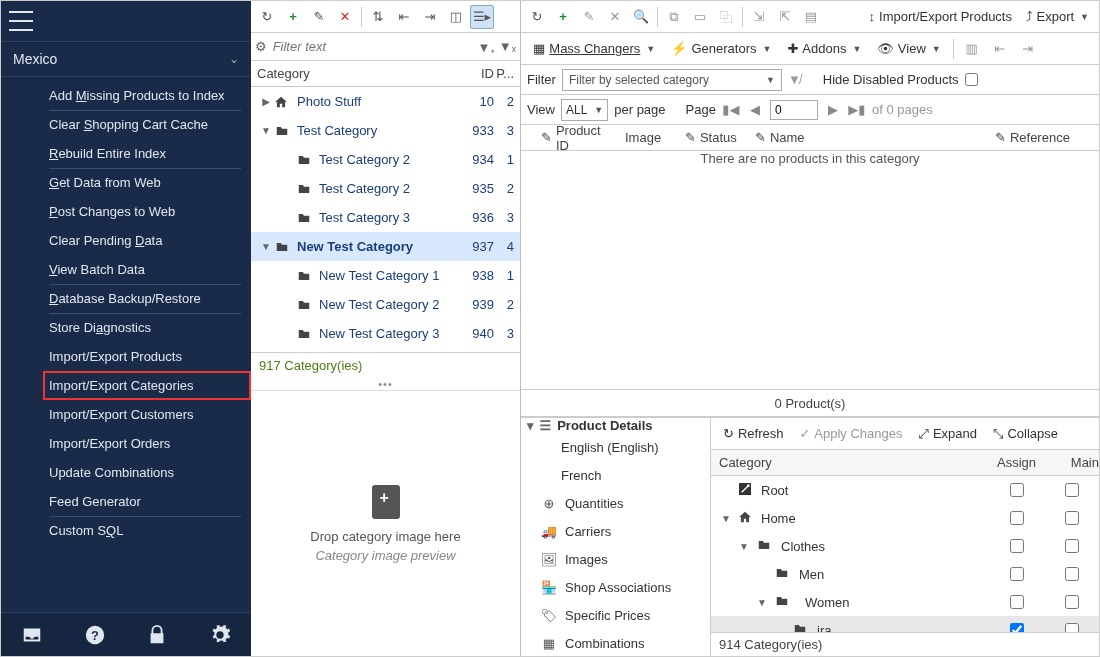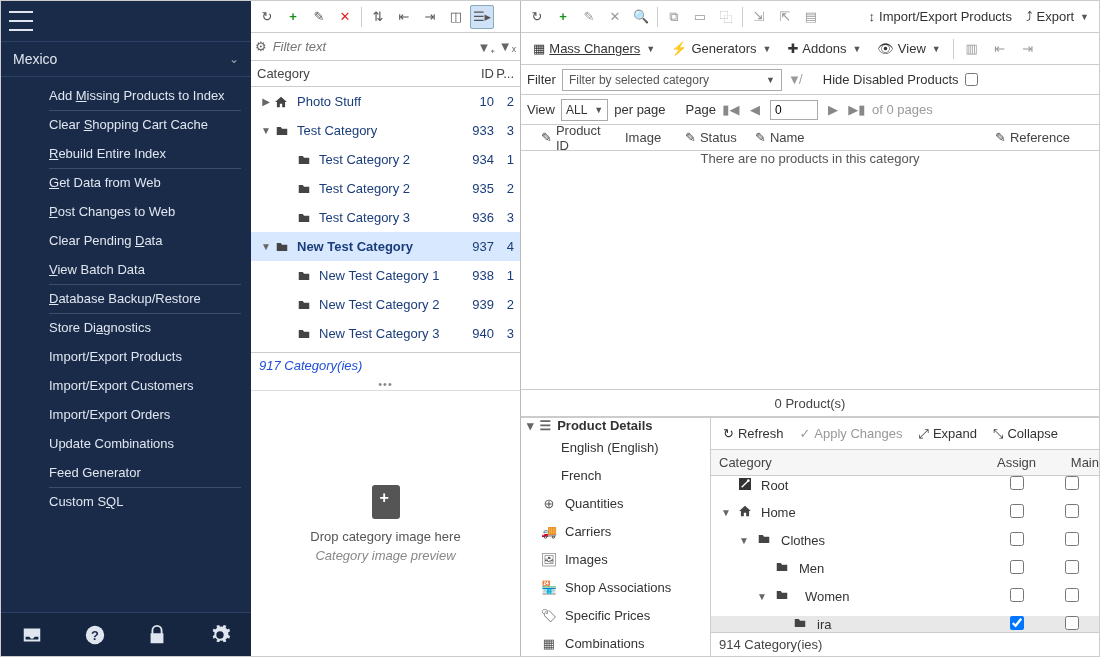--- a/index.html
+++ b/index.html
@@ -39,21 +39,21 @@
 .cat-tree { flex: 1; overflow-y: auto; }
 .tree-row { height: 29px; display: flex; align-items: center; cursor: pointer; }
 .tree-row.selected { background: #d8e8ff; }
 .tree-row .indent { flex-shrink: 0; }
 .tree-row .expander { width: 14px; text-align: center; color: #666; font-size: 10px; }
 .tree-row .folder { width: 18px; height: 14px; margin-right: 6px; }
 .tree-row .lbl { flex: 1; color: #1a3d7a; }
 .tree-row.selected .lbl { font-weight: 600; }
 .tree-row .id { width: 40px; text-align: right; color: #1a3d7a; }
 .tree-row .cnt { width: 26px; text-align: right; padding-right: 6px; color: #1a3d7a; }
-.cat-footer { height: 26px; border-top: 1px solid #ccc; display: flex; align-items: center; padding: 0 8px; color: #1d4ed8; font-style: italic; }
+.cat-footer { height: 26px; border-top: 1px solid #ccc; display: flex; align-items: center; padding: 0 8px; color: #4d7c0f; }
 .ellipsis-grip { text-align: center; color: #888; font-size: 11px; letter-spacing: 1px; cursor: ns-resize; }
 .drop-zone { flex: 1; display: flex; flex-direction: column; align-items: center; justify-content: center; color: #555; gap: 4px; border-top: 1px solid #ddd; }
 .drop-zone .plus-file { width: 28px; height: 34px; background: #555; border-radius: 3px; position: relative; margin-bottom: 6px; }
 .drop-zone .plus-file::after { content: "+"; position: absolute; top: 4px; left: 8px; color: #fff; font-size: 16px; font-weight: bold; }
 .drop-zone .sub { color: #888; font-style: italic; }
 
 
 .prod-col { flex: 1; display: flex; flex-direction: column; }
 .toolbar2 { height: 32px; display: flex; align-items: center; gap: 2px; padding: 0 4px; border-bottom: 1px solid #ccc; flex-wrap: nowrap; }
 .toolbar2 .txtbtn { display: flex; align-items: center; gap: 4px; padding: 0 6px; height: 24px; cursor: pointer; color: #333; white-space: nowrap; font-size: 13px; }
@@ -84,21 +84,21 @@
 .detail-nav-item .ico { width: 16px; display: flex; justify-content: center; color: #555; }
 
 .assign-panel { flex: 1; display: flex; flex-direction: column; }
 .assign-tools { height: 32px; display: flex; align-items: center; gap: 4px; padding: 0 6px; border-bottom: 1px solid #ccc; }
 .assign-tools .abtn { display: flex; align-items: center; gap: 4px; padding: 0 6px; height: 24px; cursor: pointer; }
 .assign-header { height: 26px; display: flex; align-items: center; border-bottom: 1px solid #ccc; color: #444; background: #f6f6f6; }
 .assign-header .c1 { flex: 1; padding-left: 8px; }
 .assign-header .c2 { width: 55px; text-align: center; }
 .assign-header .c3 { width: 55px; text-align: right; }
 .assign-tree { flex: 1; overflow-y: auto; }
-.assign-row { height: 28px; display: flex; align-items: flex-start; }
+.assign-row { height: 28px; display: flex; align-items: center; }
 .assign-row.sel { background: #e8e8e8; }
 .assign-row .tree-part { flex: 1; display: flex; align-items: center; gap: 4px; }
 .assign-row .cb { width: 55px; display: flex; justify-content: center; }
 .assign-row input[type=checkbox] { width: 14px; height: 14px; }
 .assign-footer { height: 24px; border-top: 1px solid #ccc; display: flex; align-items: center; padding: 0 8px; color: #444; }
 .muted { color: #999; }
 svg { flex-shrink: 0; }
 </style>
 </head>
 <body>
@@ -119,20 +119,21 @@
       <div class="menu-item separated">Add <span class="u">M</span>issing Products to Index</div>
       <div class="menu-item">Clear <span class="u">S</span>hopping Cart Cache</div>
       <div class="menu-item separated"><span class="u">R</span>ebuild Entire Index</div>
       <div class="menu-item"><span class="u">G</span>et Data from Web</div>
       <div class="menu-item"><span class="u">P</span>ost Changes to Web</div>
       <div class="menu-item">Clear Pending <span class="u">D</span>ata</div>
       <div class="menu-item separated"><span class="u">V</span>iew Batch Data</div>
       <div class="menu-item separated"><span class="u">D</span>atabase Backup/Restore</div>
       <div class="menu-item">Store Di<span class="u">a</span>gnostics</div>
       <div class="menu-item">Import/Export Products</div>
+      <div class="menu-item highlighted">Import/Export Categories</div>
       <div class="menu-item">Import/Export Customers</div>
       <div class="menu-item">Import/Export Orders</div>
       <div class="menu-item">Update Combinations</div>
       <div class="menu-item separated">Feed Generator</div>
       <div class="menu-item">Custom S<span class="u">Q</span>L</div>
     </div>
   <div class="sidebar-bottom">
     <svg class="sb-icon" viewBox="0 0 24 24">
         <path fill="currentColor" d="M3 5h18v14H3V5zm2 9v3h14v-3h-4l-2 2h-2l-2-2H5z"></path>
       </svg>

